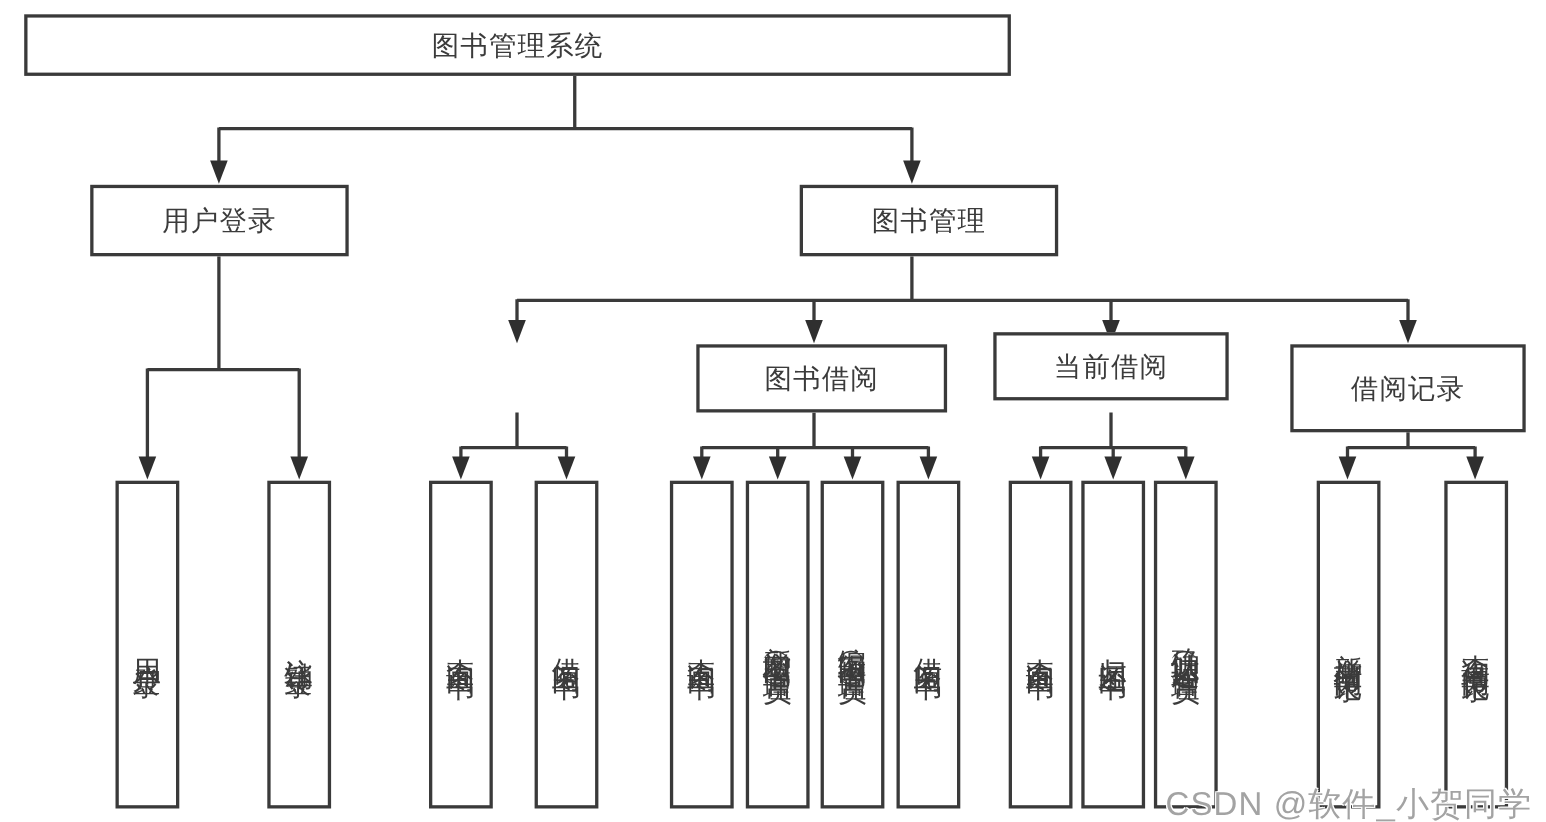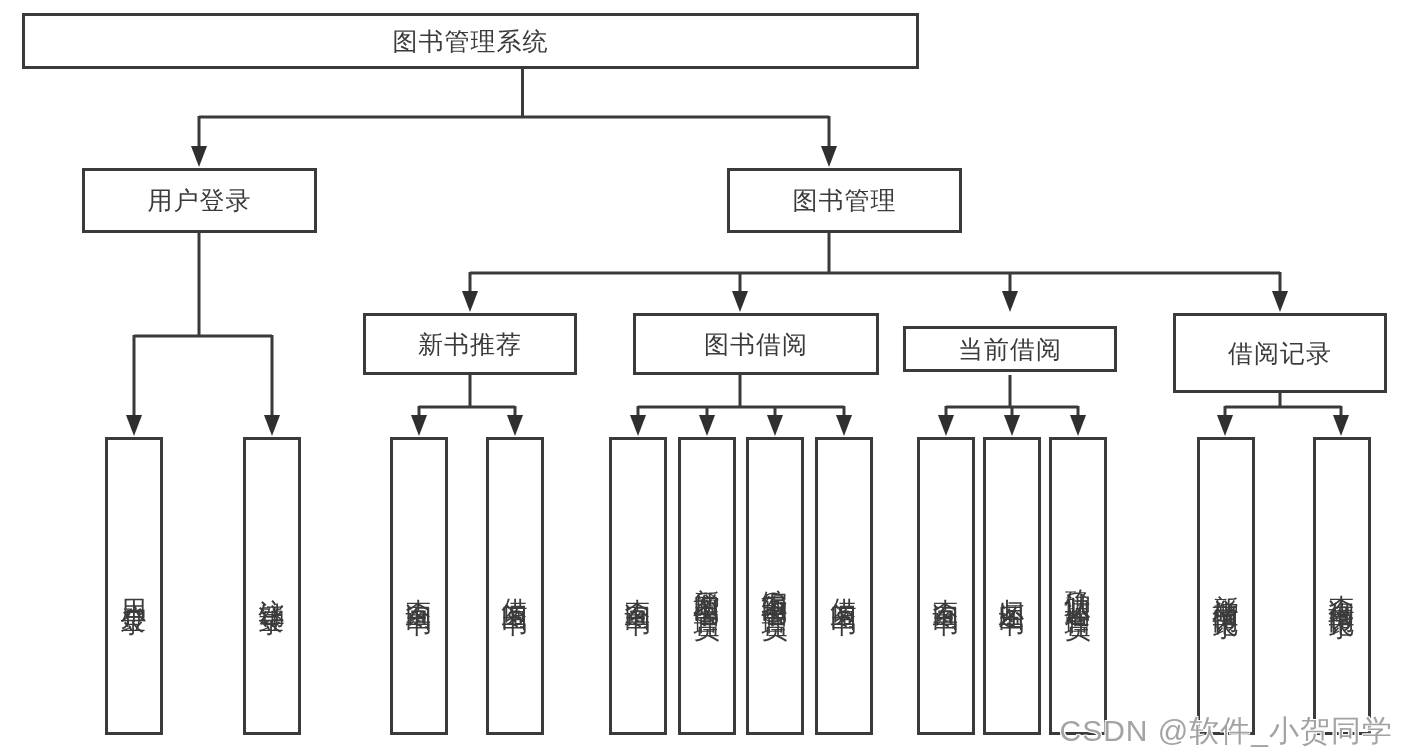--- a/index.html
+++ b/index.html
@@ -38,22 +38,22 @@
     color: #3b3b3b;
     white-space: nowrap;
   }
   
   .n-root { left: 22px;  top: 13px;  width: 897px; height: 56px; }
   
   .n-l2a  { left: 82px;  top: 168px; width: 235px;  height: 65px; }
   .n-l2b  { left: 684px; top: 168px; width: 235px;  height: 65px; margin-left: 43px; }
   
   .n-l3a  { left: 363px;  top: 313px; width: 214px; height: 62px; }
-  .n-l3b  { left: 633px;  top: 313px; width: 246px; height: 62px; justify-content: center; }
-  .n-l3c  { left: 903px;  top: 326px; width: 214px; height: 46px; }
+  .n-l3b  { left: 633px;  top: 313px; width: 228px; height: 62px; justify-content: center; }
+  .n-l3c  { left: 903px;  top: 302px; width: 214px; height: 62px; }
   .n-l3d  { left: 1173px; top: 313px; width: 214px; height: 80px; }
   
   .leaf { top: 437px; height: 298px; width: 58px; }
   .n-f0  { left: 105px;  }
   .n-f1  { left: 243px;  }
   .n-f2  { left: 390px;  }
   .n-f3  { left: 486px;  }
   .n-f4  { left: 609px;  }
   .n-f5  { left: 678px;  }
   .n-f6  { left: 746px;  }
@@ -128,23 +128,20 @@
     <span>图书管理系统</span>
   </div>
 
   <div class="node hbox n-l2a">
     <span>用户登录</span>
   </div>
   <div class="node hbox n-l2b">
     <span>图书管理</span>
   </div>
 
-  <div class="node hbox n-l3a">
-    <span>新书推荐</span>
-  </div>
   <div class="node hbox n-l3b">
     <span>图书借阅</span>
   </div>
   <div class="node hbox n-l3c">
     <span>当前借阅</span>
   </div>
   <div class="node hbox n-l3d">
     <span>借阅记录</span>
   </div>
 

